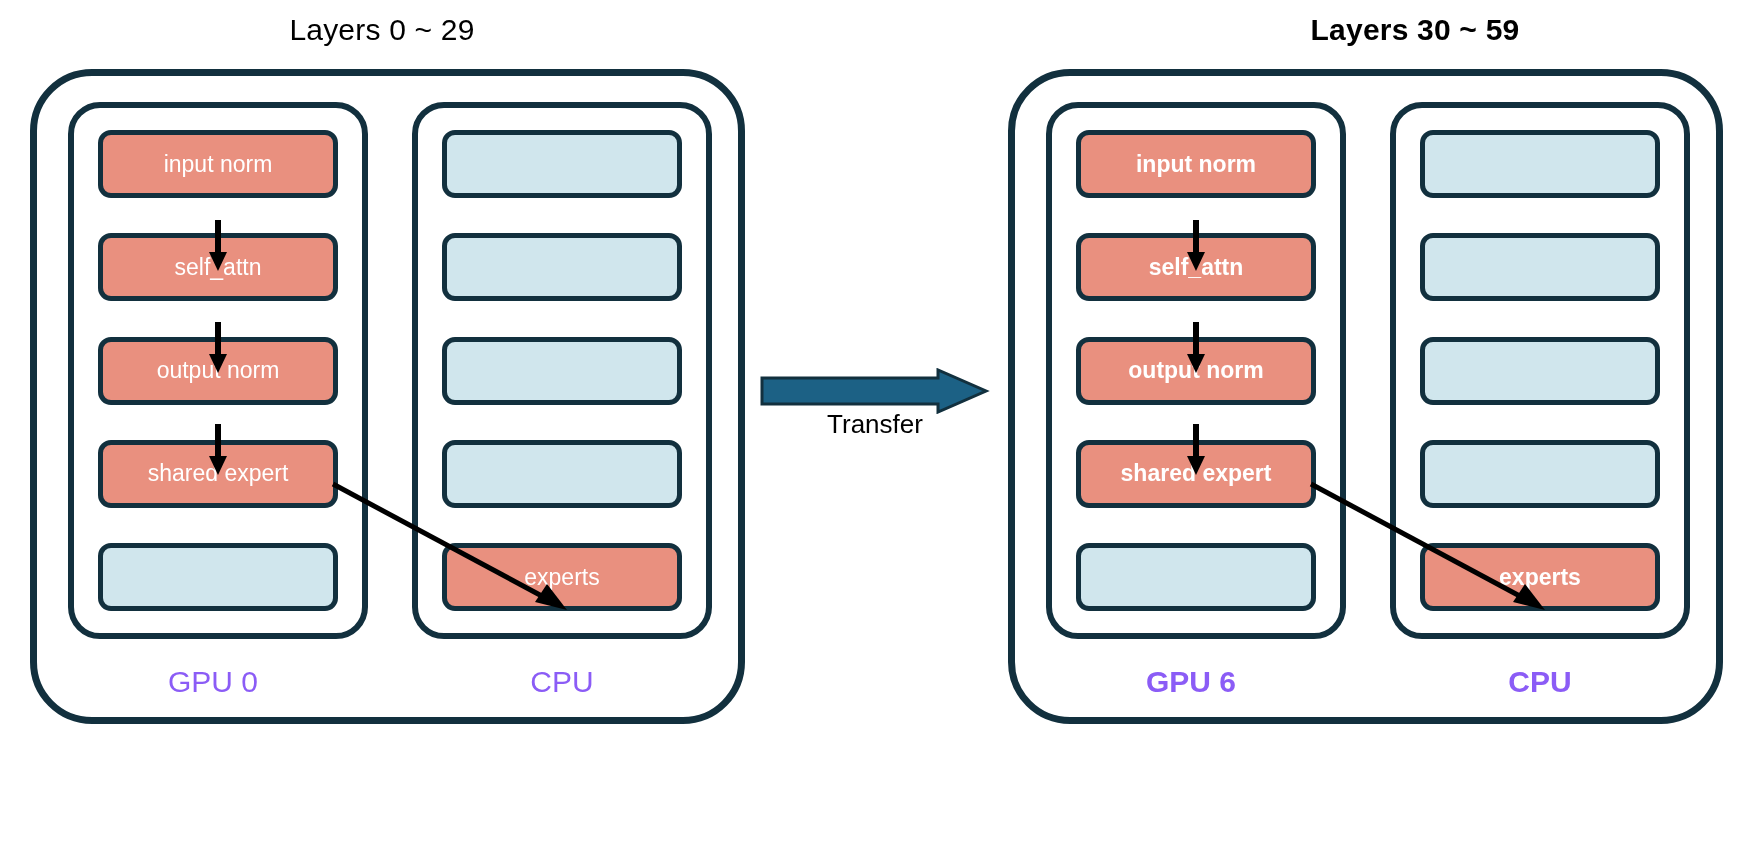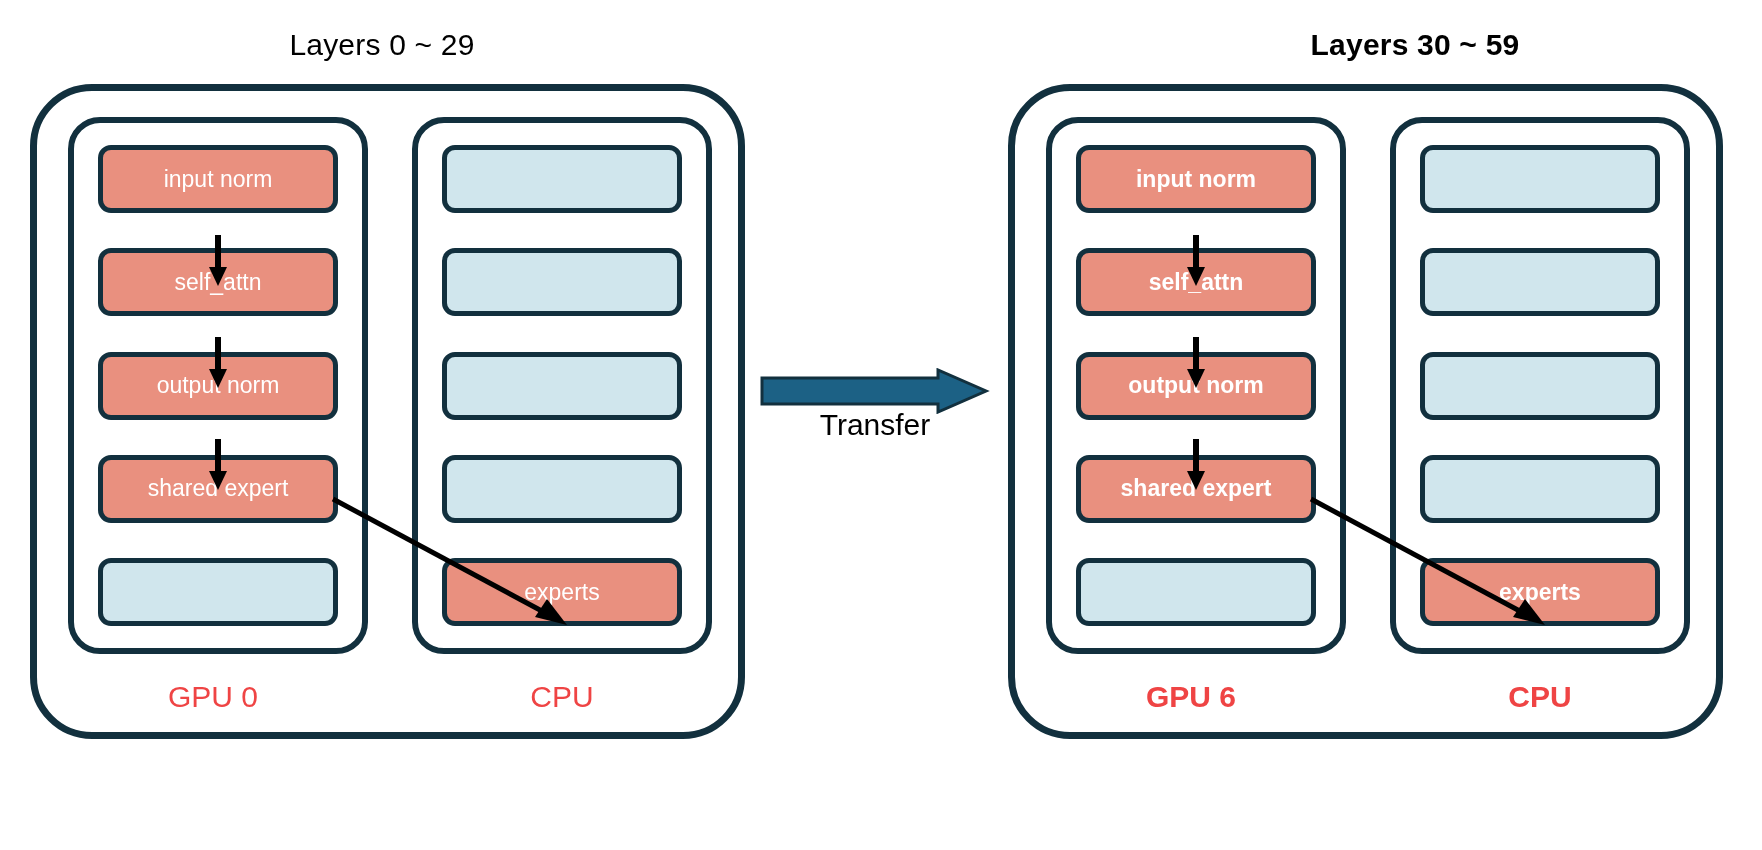--- a/index.html
+++ b/index.html
@@ -19,21 +19,21 @@
     position: relative;
     width: 1762px;
     height: 850px;
     background: #ffffff;
     overflow: hidden;
   }
 
   
   .panel-group {
     position: absolute;
-    top: 28px;
+    top: 13px;
     width: 844px;
     height: 770px;
   }
   #group-left  { left: 30px; }
   #group-right { left: 1008px; font-weight: bold; }
 
   .panel-title {
     position: absolute;
     top: 0;
     left: 0;
@@ -110,21 +110,21 @@
     width: 22px;
     z-index: 3;
     pointer-events: none;
   }
 
   
   .col-label {
     position: absolute;
     bottom: 18px;
     font-size: 30px;
-    color: #ef4444;
+    color: #8b5cf6;
     text-align: center;
     white-space: nowrap;
   }
 
   
   .diag-arrow {
     position: absolute;
     pointer-events: none;
     z-index: 5;
   }
@@ -141,21 +141,21 @@
     position: absolute;
     top: 0;
     left: 0;
   }
   #transfer .t-label {
     position: absolute;
     top: 36px;
     left: 0;
     width: 100%;
     text-align: center;
-    font-size: 30px;
+    font-size: 26px;
     line-height: 41px;
     color: #000000;
     white-space: nowrap;
   }
 </style>
 </head>
 <body>
 
 <div id="canvas">
 

